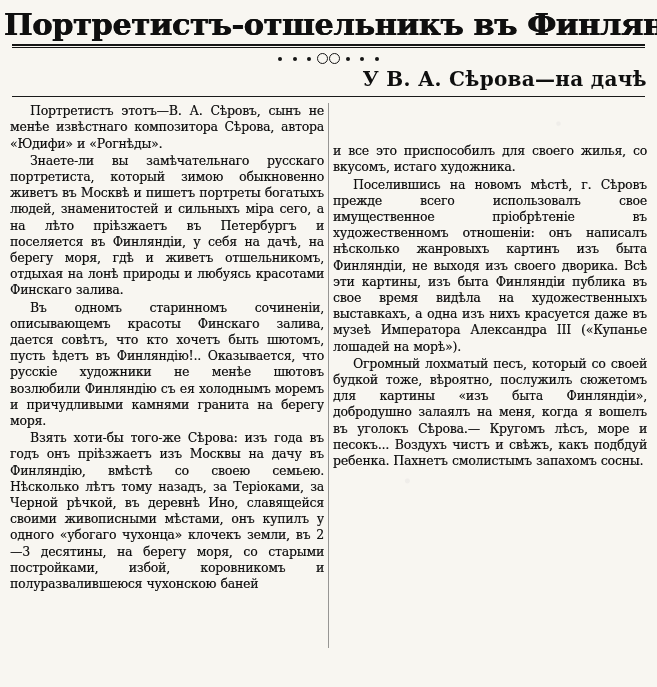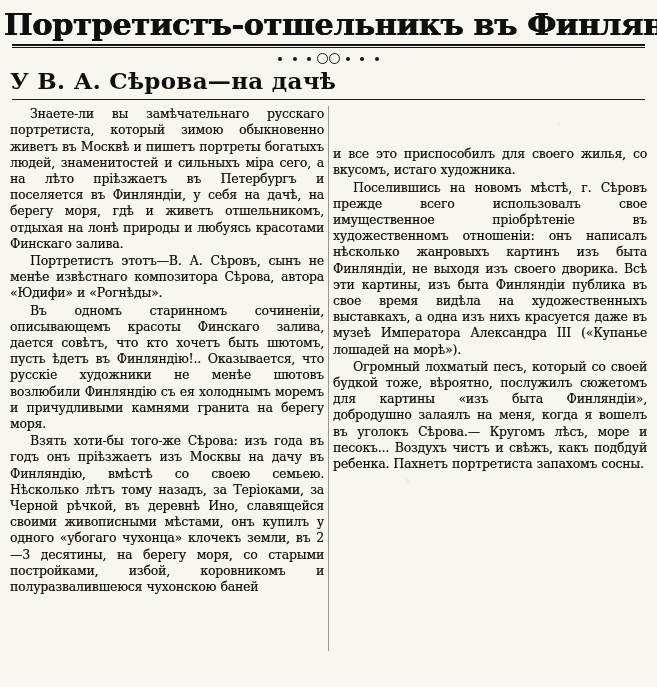--- a/index.html
+++ b/index.html
@@ -74,24 +74,24 @@
     display: inline-block;
     width: 9px; height: 9px;
     border: 1.6px solid #1a1a1a;
     border-radius: 50%;
     margin: 0 -2px;
     vertical-align: 0px;
   }
 
   
   .subhead {
-    text-align: left;
+    text-align: right;
     font-family: "DejaVu Serif", serif;
     font-weight: bold;
-    font-size: 23px;
+    font-size: 20px;
     letter-spacing: 0.3px;
     margin: 0 0 5px 0;
     white-space: nowrap;
   }
 
   .hr-thin {
     border-top: 1px solid #1f1f1f;
     margin: 2px 2px 6px 2px;
   }
 
@@ -150,28 +150,28 @@
     <span class="dot"></span>
   </div>
 
   <div class="subhead">У В. А. Сѣрова—на дачѣ</div>
 
   <div class="hr-thin"></div>
 
   <div class="columns">
 
     <div class="col">
+      <p class="para">Портретистъ этотъ—В. А. Сѣровъ, сынъ не менѣе извѣстнаго композитора Сѣрова, автора «Юдифи» и «Рогнѣды».</p>
       <p class="para">Знаете-ли вы замѣчательнаго русскаго портретиста, который зимою обыкновенно живетъ въ Москвѣ и пишетъ портреты богатыхъ людей, знаменитостей и сильныхъ міра сего, а на лѣто прiѣзжаетъ въ Петербургъ и поселяется въ Финляндiи, у себя на дачѣ, на берегу моря, гдѣ и живетъ отшельникомъ, отдыхая на лонѣ природы и любуясь красотами Финскаго залива.</p>
-      <p class="para">Портретистъ этотъ—В. А. Сѣровъ, сынъ не менѣе извѣстнаго композитора Сѣрова, автора «Юдифи» и «Рогнѣды».</p>
       <p class="para">Въ одномъ старинномъ сочиненiи, описывающемъ красоты Финскаго залива, дается совѣтъ, что кто хочетъ быть шютомъ, пусть ѣдетъ въ Финляндiю!.. Оказывается, что русскiе художники не менѣе шютовъ возлюбили Финляндiю съ ея холоднымъ моремъ и причудливыми камнями гранита на берегу моря.</p>
       <p class="para">Взять хоти-бы того-же Сѣрова: изъ года въ годъ онъ прiѣзжаетъ изъ Москвы на дачу въ Финляндiю, вмѣстѣ со своею семьею. Нѣсколько лѣтъ тому назадъ, за Терiоками, за Черной рѣчкой, въ деревнѣ Ино, славящейся своими живописными мѣстами, онъ купилъ у одного «убогаго чухонца» клочекъ земли, въ 2—3 десятины, на берегу моря, со старыми постройками, избой, коровникомъ и полуразвалившеюся чухонскою баней</p>
     </div>
 
     <div class="col-divider"></div>
 
     <div class="col">
       <p class="para noindent">и все это приспособилъ для своего жилья, со вкусомъ, истаго художника.</p>
       <p class="para">Поселившись на новомъ мѣстѣ, г. Сѣровъ прежде всего использовалъ свое имущественное прiобрѣтенiе въ художественномъ отношенiи: онъ написалъ нѣсколько жанровыхъ картинъ изъ быта Финляндiи, не выходя изъ своего дворика. Всѣ эти картины, изъ быта Финляндiи публика въ свое время видѣла на художественныхъ выставкахъ, а одна изъ нихъ красуется даже въ музеѣ Императора Александра III («Купанье лошадей на морѣ»).</p>
-      <p class="para">Огромный лохматый песъ, который со своей будкой тоже, вѣроятно, послужилъ сюжетомъ для картины «изъ быта Финляндiи», добродушно залаялъ на меня, когда я вошелъ въ уголокъ Сѣрова.— Кругомъ лѣсъ, море и песокъ... Воздухъ чистъ и свѣжъ, какъ подбдуй ребенка. Пахнетъ портретиста запахомъ сосны.</p>
+      <p class="para">Огромный лохматый песъ, который со своей будкой тоже, вѣроятно, послужилъ сюжетомъ для картины «изъ быта Финляндiи», добродушно залаялъ на меня, когда я вошелъ въ уголокъ Сѣрова.— Кругомъ лѣсъ, море и песокъ... Воздухъ чистъ и свѣжъ, какъ подбдуй ребенка. Пахнетъ смолистымъ запахомъ сосны.</p>
     </div>
 
   </div>
 </div>
 
 </body></html>

